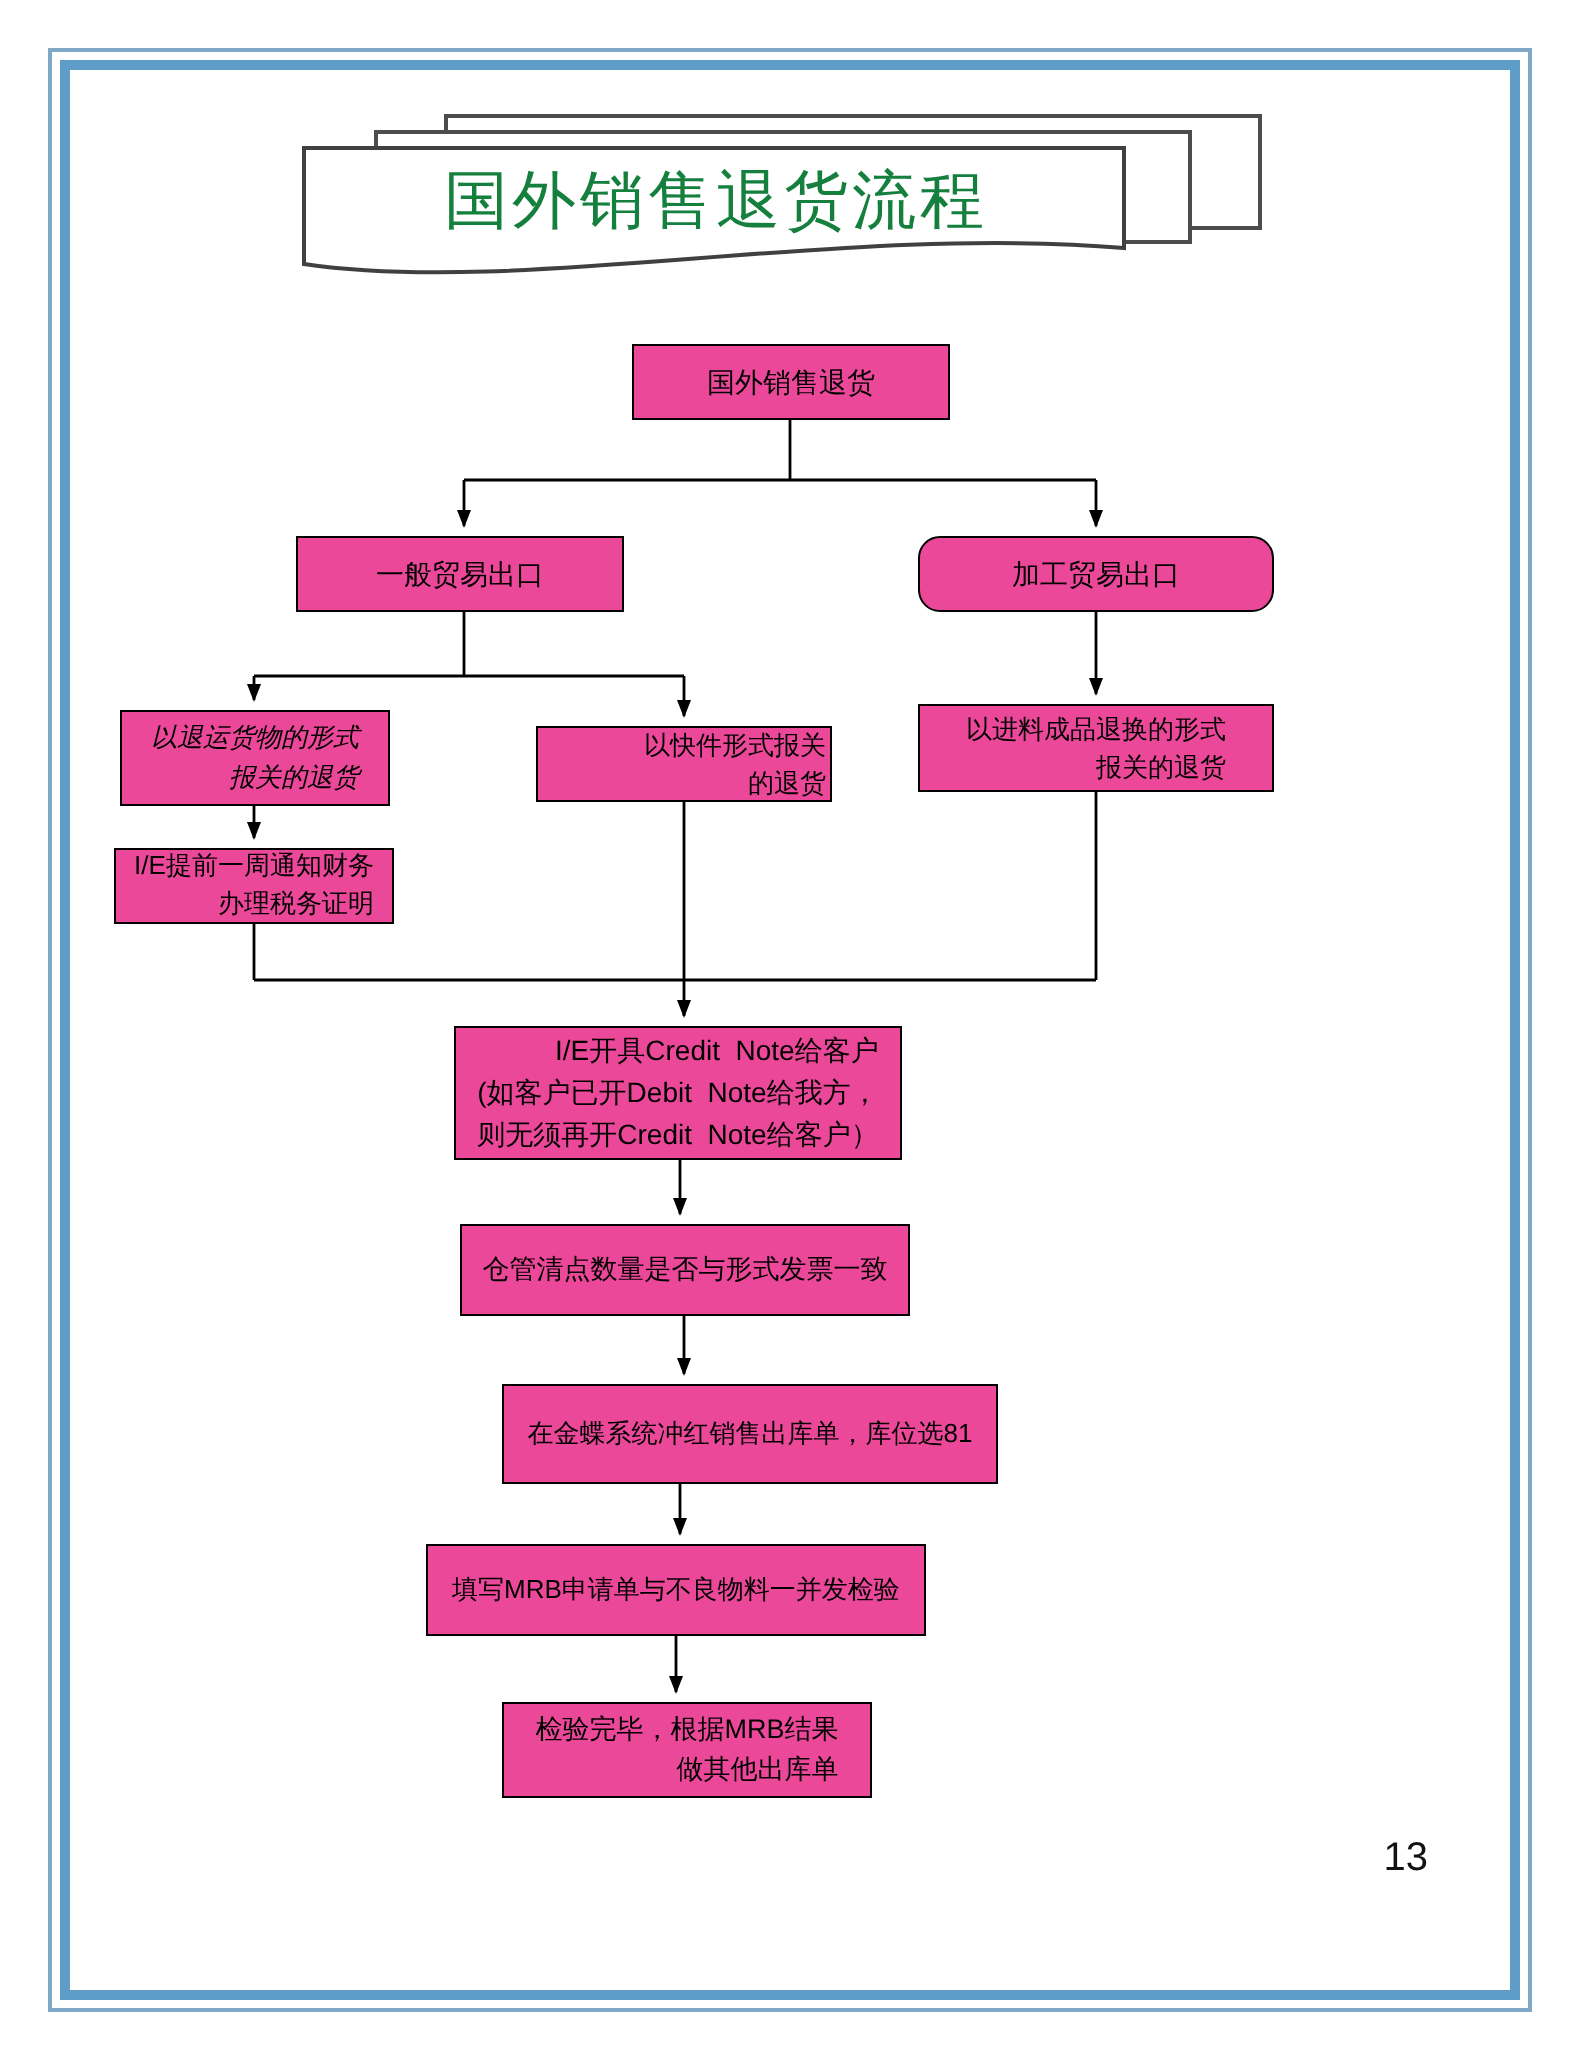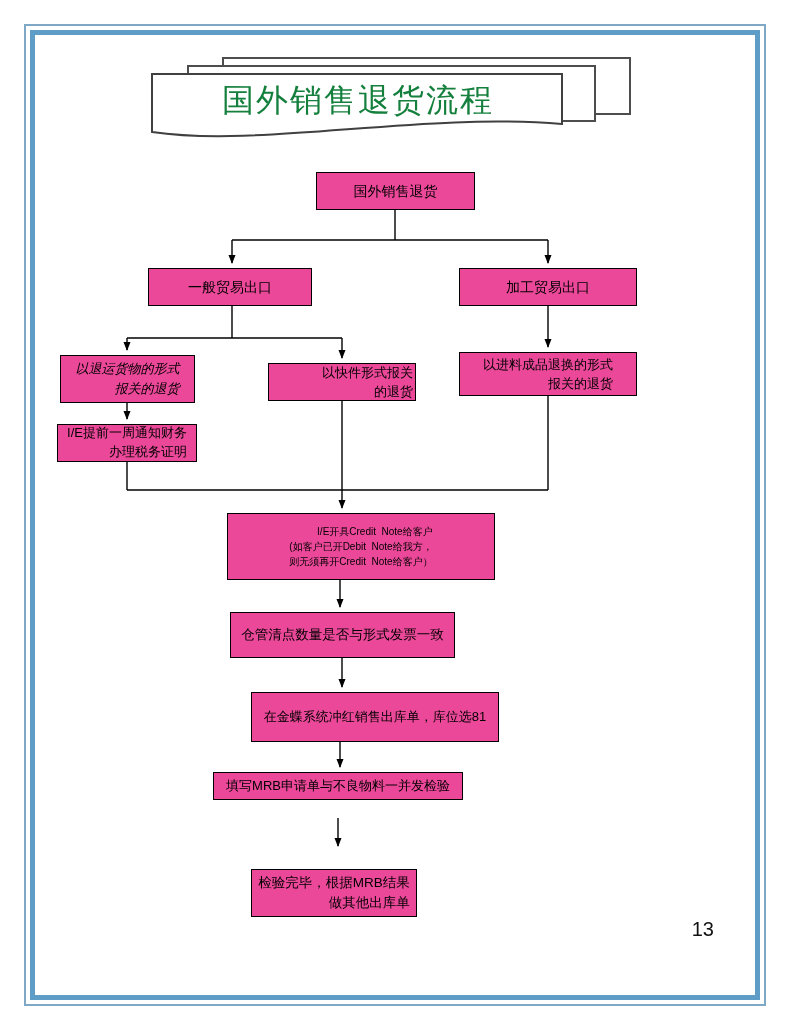--- a/index.html
+++ b/index.html
@@ -18,30 +18,30 @@
   }
   svg.layer{position:absolute;left:0;top:0;}
   
   .node{
     position:absolute;box-sizing:border-box;background:#ec4899;border:1px solid #000;
     display:flex;align-items:center;justify-content:center;text-align:right;
     font-size:14px;line-height:1.5;white-space:pre-wrap;padding:1px 2px;
   }
   .n0{left:316px;top:172px;width:159px;height:38px;}
   .n1{left:148px;top:268px;width:164px;height:38px;}
-  .n2{left:459px;top:268px;width:178px;height:38px;}
+  .n2{left:459px;top:268px;width:178px;height:38px;border-radius:11px;}
   .n3{left:60px; top:355px;width:135px;height:48px;font-size:13px;line-height:1.55;font-style:italic;}
   .n4{left:268px;top:363px;width:148px;height:38px;font-size:13px;padding-left:44px;}
   .n5{left:459px;top:352px;width:178px;height:44px;font-size:13px;line-height:1.5;}
   .n6{left:57px; top:424px;width:140px;height:38px;font-size:13px;line-height:1.45;}
-  .n7{left:227px;top:513px;width:268px;height:67px;font-size:10px;line-height:1.5;}
+  .n7{left:227px;top:513px;width:224px;height:67px;font-size:14px;line-height:1.5;}
   .n8{left:230px;top:612px;width:225px;height:46px;font-size:13.5px;}
   .n9{left:216px;top:692px;width:248px;height:50px;font-size:13px;margin-left:35px;}
-  .n10{left:213px;top:772px;width:250px;height:28px;font-size:13px;}
-  .n11{left:251px;top:851px;width:166px;height:48px;font-size:13.5px;line-height:1.5;margin-top:18px;}
+  .n10{left:213px;top:772px;width:250px;height:46px;font-size:13px;}
+  .n11{left:251px;top:851px;width:185px;height:48px;font-size:13.5px;line-height:1.5;}
   .page-number{
     position:absolute;left:658px;top:918px;width:56px;text-align:right;
     font-size:20px;color:#111;
   }
 </style>
 </head>
 <body>
 
 <div class="slide">
 

